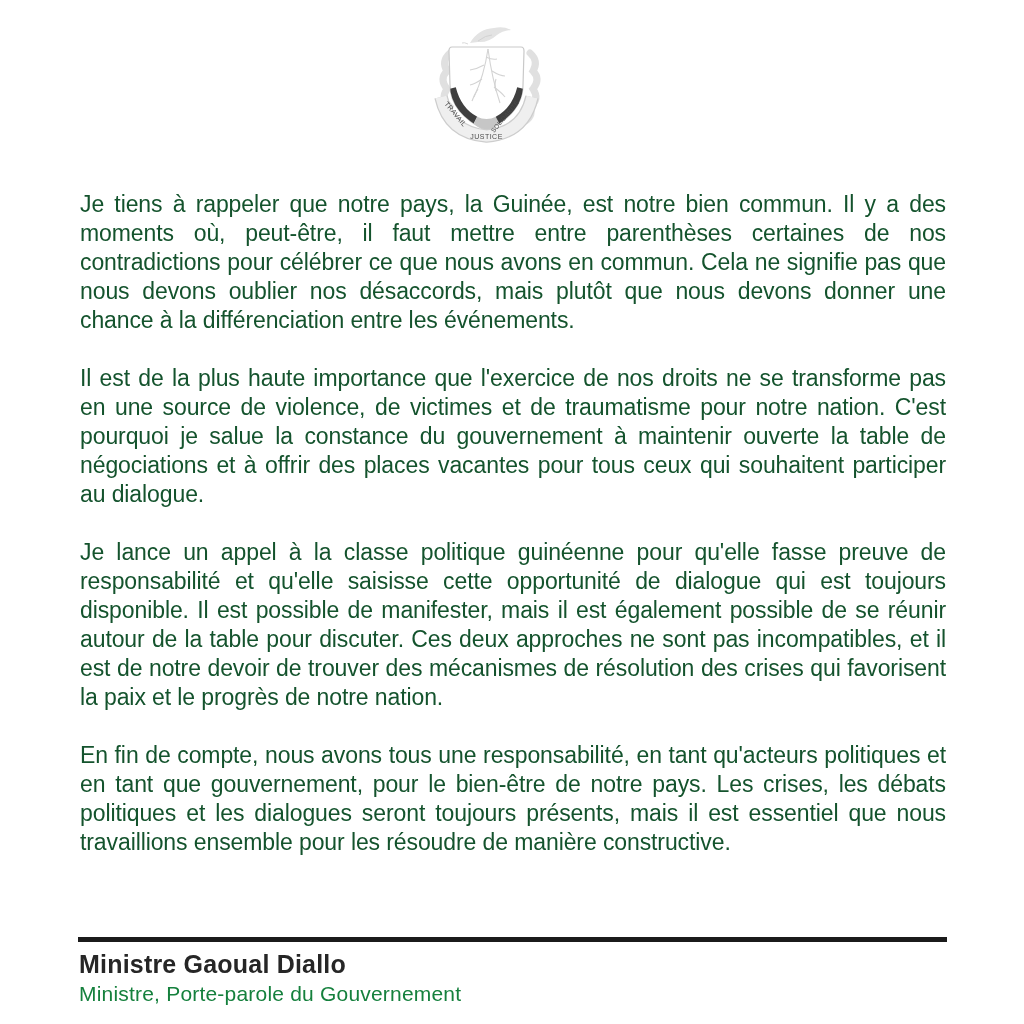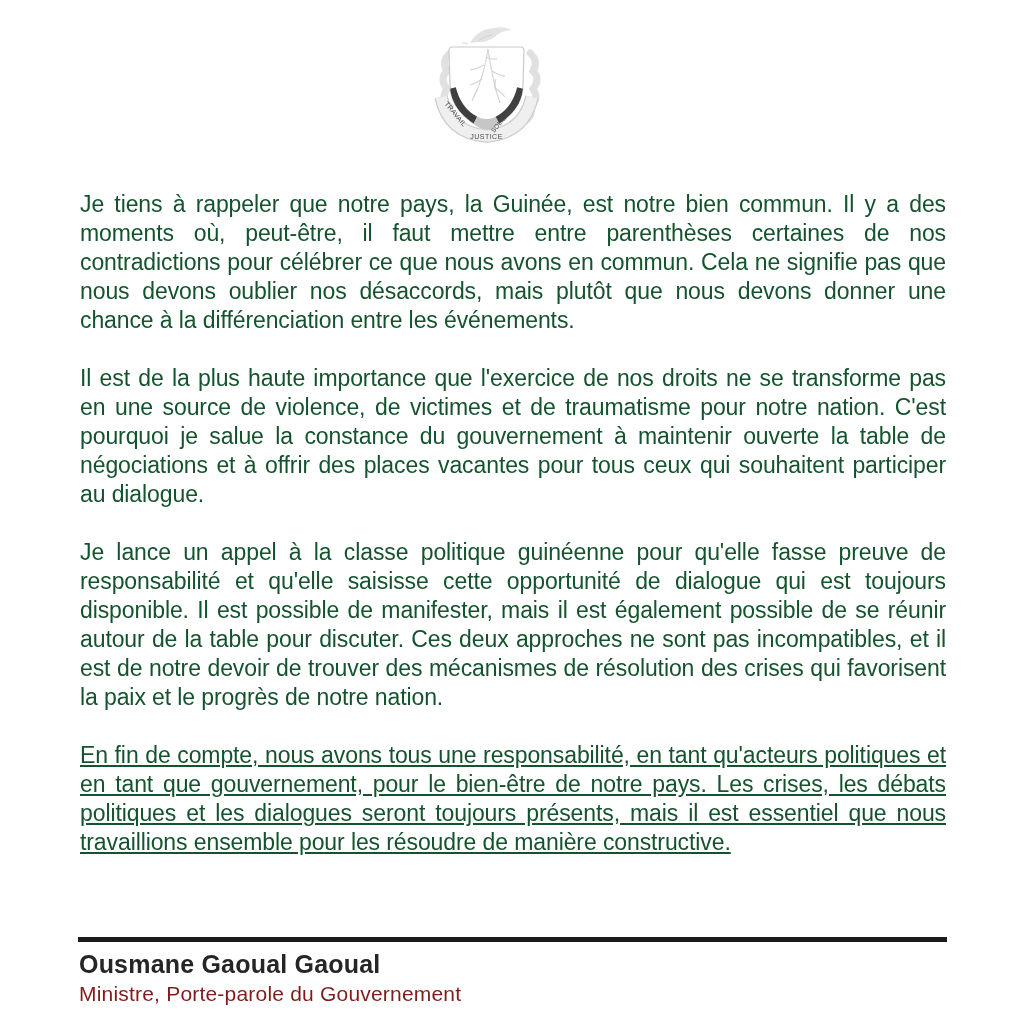--- a/index.html
+++ b/index.html
@@ -31,21 +31,20 @@
     font-size: 23px;
     line-height: 29px;
     text-align: justify;
     letter-spacing: -0.1px;
   }
   .statement-body p {
     margin: 0 0 29px 0;
   }
   .statement-body p:last-child {
     margin-bottom: 0;
-    text-decoration: underline;
   }
   .divider {
     position: absolute;
     left: 78px;
     top: 937px;
     width: 869px;
     height: 5px;
     background: #1b1b1b;
   }
   .sig-name {
@@ -55,21 +54,21 @@
     font-size: 25px;
     font-weight: bold;
     color: #262626;
     letter-spacing: 0.2px;
   }
   .sig-title {
     position: absolute;
     left: 79px;
     top: 982px;
     font-size: 21px;
-    color: #7f1d1d;
+    color: #15803d;
     letter-spacing: 0.2px;
   }
 </style>
 </head>
 <body>
 
 <div class="page">
 
   <div class="emblem">
     <svg viewBox="0 0 112 124" width="112" height="126">
@@ -121,16 +120,16 @@
   </div>
 
   <div class="statement-body">
     <p>Je tiens à rappeler que notre pays, la Guinée, est notre bien commun. Il y a des moments où, peut-être, il faut mettre entre parenthèses certaines de nos contradictions pour célébrer ce que nous avons en commun. Cela ne signifie pas que nous devons oublier nos désaccords, mais plutôt que nous devons donner une chance à la différenciation entre les événements.</p>
     <p>Il est de la plus haute importance que l'exercice de nos droits ne se transforme pas en une source de violence, de victimes et de traumatisme pour notre nation. C'est pourquoi je salue la constance du gouvernement à maintenir ouverte la table de négociations et à offrir des places vacantes pour tous ceux qui souhaitent participer au dialogue.</p>
     <p>Je lance un appel à la classe politique guinéenne pour qu'elle fasse preuve de responsabilité et qu'elle saisisse cette opportunité de dialogue qui est toujours disponible. Il est possible de manifester, mais il est également possible de se réunir autour de la table pour discuter. Ces deux approches ne sont pas incompatibles, et il est de notre devoir de trouver des mécanismes de résolution des crises qui favorisent la paix et le progrès de notre nation.</p>
     <p>En fin de compte, nous avons tous une responsabilité, en tant qu'acteurs politiques et en tant que gouvernement, pour le bien-être de notre pays. Les crises, les débats politiques et les dialogues seront toujours présents, mais il est essentiel que nous travaillions ensemble pour les résoudre de manière constructive.</p>
   </div>
 
   <div class="divider"></div>
-  <div class="sig-name">Ousmane Gaoual Gaoual</div>
+  <div class="sig-name">Ministre Gaoual Diallo</div>
   <div class="sig-title">Ministre, Porte-parole du Gouvernement</div>
 
 </div>
 
 </body></html>

